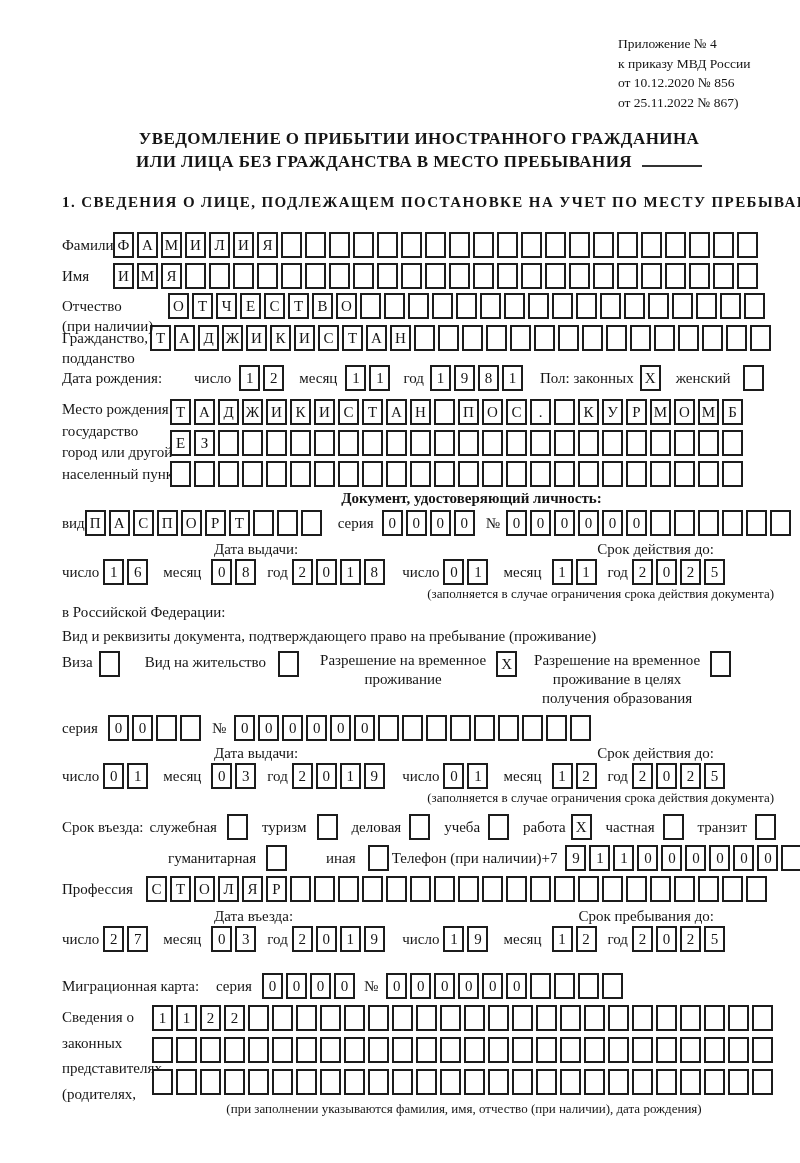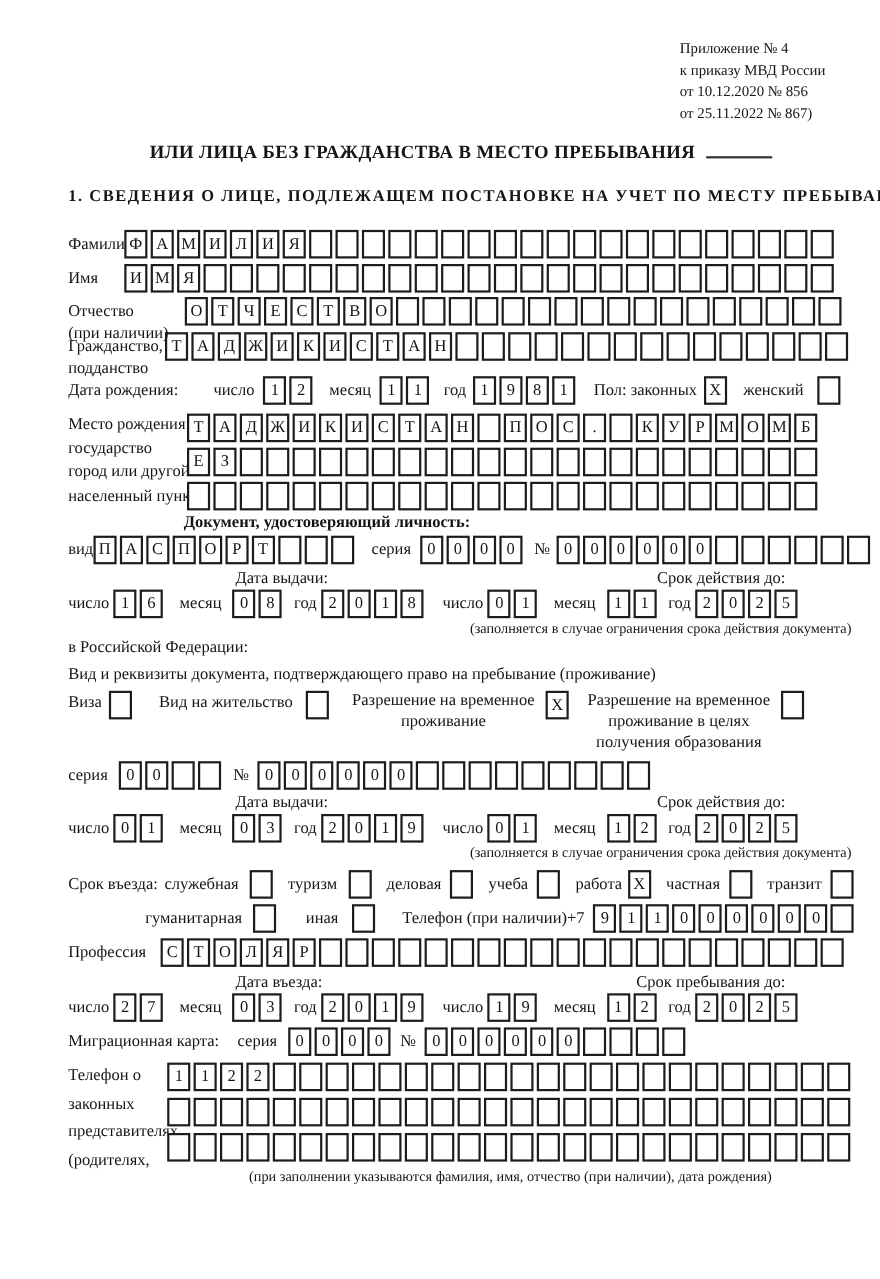--- a/index.html
+++ b/index.html
@@ -16,21 +16,21 @@
 
   .section { font-weight:bold; font-size:15px; margin-top:21px; letter-spacing:1.4px; white-space:nowrap; }
 
   .row { display:flex; align-items:center; }
   .row.top { align-items:flex-start; }
   .cells { display:flex; flex:0 0 auto; }
   .cell { width:21px; height:26px; border:2px solid #1c1c1c; margin-right:3px; display:flex; align-items:center; justify-content:center; font-size:15px; background:#fff; flex:0 0 auto; }
   .lbl { font-size:15px; white-space:nowrap; }
   .lbl2 { position:relative; white-space:nowrap; font-size:15px; }
   .lbl2 .l2 { position:absolute; left:0; top:20px; white-space:nowrap; }
-  .center-heading { font-weight:bold; font-size:15px; text-align:left; padding-left:105px; margin-top:3px; }
+  .center-heading { font-weight:bold; font-size:15px; text-align:center; padding-left:105px; margin-top:3px; }
   .note-right { text-align:right; font-size:13px; margin-top:1px; padding-right:2px; line-height:16px; }
   .center-lbl { text-align:center; font-size:15px; line-height:19px; }
   .date-group { display:flex; align-items:center; }
   .bp-labels { line-height:21.5px; font-size:15px; white-space:nowrap; }
   .reps-labels { line-height:25.5px; font-size:15px; white-space:nowrap; }
   .spread { justify-content:space-between; }
   .pair { display:flex; align-items:center; }
 </style>
 </head>
 <body>
@@ -39,20 +39,21 @@
 
   <div class="appendix">
     <div>Приложение № 4</div>
     <div>к приказу МВД России</div>
     <div>от 10.12.2020 № 856</div>
     <div>от 25.11.2022 № 867)</div>
   </div>
 
 
   <div class="title">
+    <div>УВЕДОМЛЕНИЕ О ПРИБЫТИИ ИНОСТРАННОГО ГРАЖДАНИНА</div>
     <div><span>ИЛИ ЛИЦА БЕЗ ГРАЖДАНСТВА В МЕСТО ПРЕБЫВАНИЯ</span><span class="blank-line"></span></div>
   </div>
 
   <div class="section">1. СВЕДЕНИЯ О ЛИЦЕ, ПОДЛЕЖАЩЕМ ПОСТАНОВКЕ НА УЧЕТ ПО МЕСТУ ПРЕБЫВАНИЯ</div>
 
   <div class="row" style="margin-top:21px">
     <div class="lbl" style="width:51px">Фамилия</div>
     <div class="cells">
         <div class="cell">Ф</div>
         <div class="cell">А</div>
@@ -533,29 +534,29 @@
     </div>
     <div class="pair">
       <span class="lbl">транзит</span>
       <div class="cells" style="margin-left:8px;margin-right:-3px">
           <div class="cell"></div>
         </div>
     </div>
   </div>
 
   <div class="row" style="margin-top:5px">
-    <span class="lbl" style="margin-left:70px">гуманитарная</span>
+    <span class="lbl" style="margin-left:106px">гуманитарная</span>
     <div class="cells" style="margin-left:10px">
         <div class="cell"></div>
       </div>
-    <span class="lbl" style="margin-left:24px">иная</span>
+    <span class="lbl" style="margin-left:36px">иная</span>
     <div class="cells" style="margin-left:12px">
         <div class="cell"></div>
       </div>
-    <span class="lbl" style="margin-left:22px">Телефон (при наличии)</span>
+    <span class="lbl" style="">Телефон (при наличии)</span>
     <span class="lbl" style="margin-left:auto;margin-right:8px">+7</span>
     <div class="cells" style="margin-right:-3px">
         <div class="cell">9</div>
         <div class="cell">1</div>
         <div class="cell">1</div>
         <div class="cell">0</div>
         <div class="cell">0</div>
         <div class="cell">0</div>
         <div class="cell">0</div>
         <div class="cell">0</div>
@@ -634,21 +635,21 @@
       <span class="lbl" style="margin-left:8px">год</span>
       <div class="cells" style="margin-left:4px">
           <div class="cell">2</div>
           <div class="cell">0</div>
           <div class="cell">2</div>
           <div class="cell">5</div>
         </div>
     </div>
   </div>
 
-  <div class="row" style="margin-top:5px">
+  <div class="row" style="margin-top:21px">
     <span class="lbl" style="width:146px">Миграционная карта:</span>
     <span class="lbl" style="margin-left:8px">серия</span>
     <div class="cells" style="margin-left:10px">
         <div class="cell">0</div>
         <div class="cell">0</div>
         <div class="cell">0</div>
         <div class="cell">0</div>
       </div>
     <span class="lbl" style="margin-left:6px">№</span>
     <div class="cells" style="margin-left:8px">
@@ -660,21 +661,21 @@
         <div class="cell">0</div>
         <div class="cell"></div>
         <div class="cell"></div>
         <div class="cell"></div>
         <div class="cell"></div>
       </div>
   </div>
 
   <div class="row top" style="margin-top:6px">
     <div class="reps-labels" style="width:90px">
-      <div>Телефон о</div>
+      <div>Сведения о</div>
       <div>законных</div>
       <div>представителях</div>
       <div>(родителях,</div>
 
     </div>
     <div style="flex:1">
       <div class="cells">
           <div class="cell">1</div>
           <div class="cell">1</div>
           <div class="cell">2</div>

